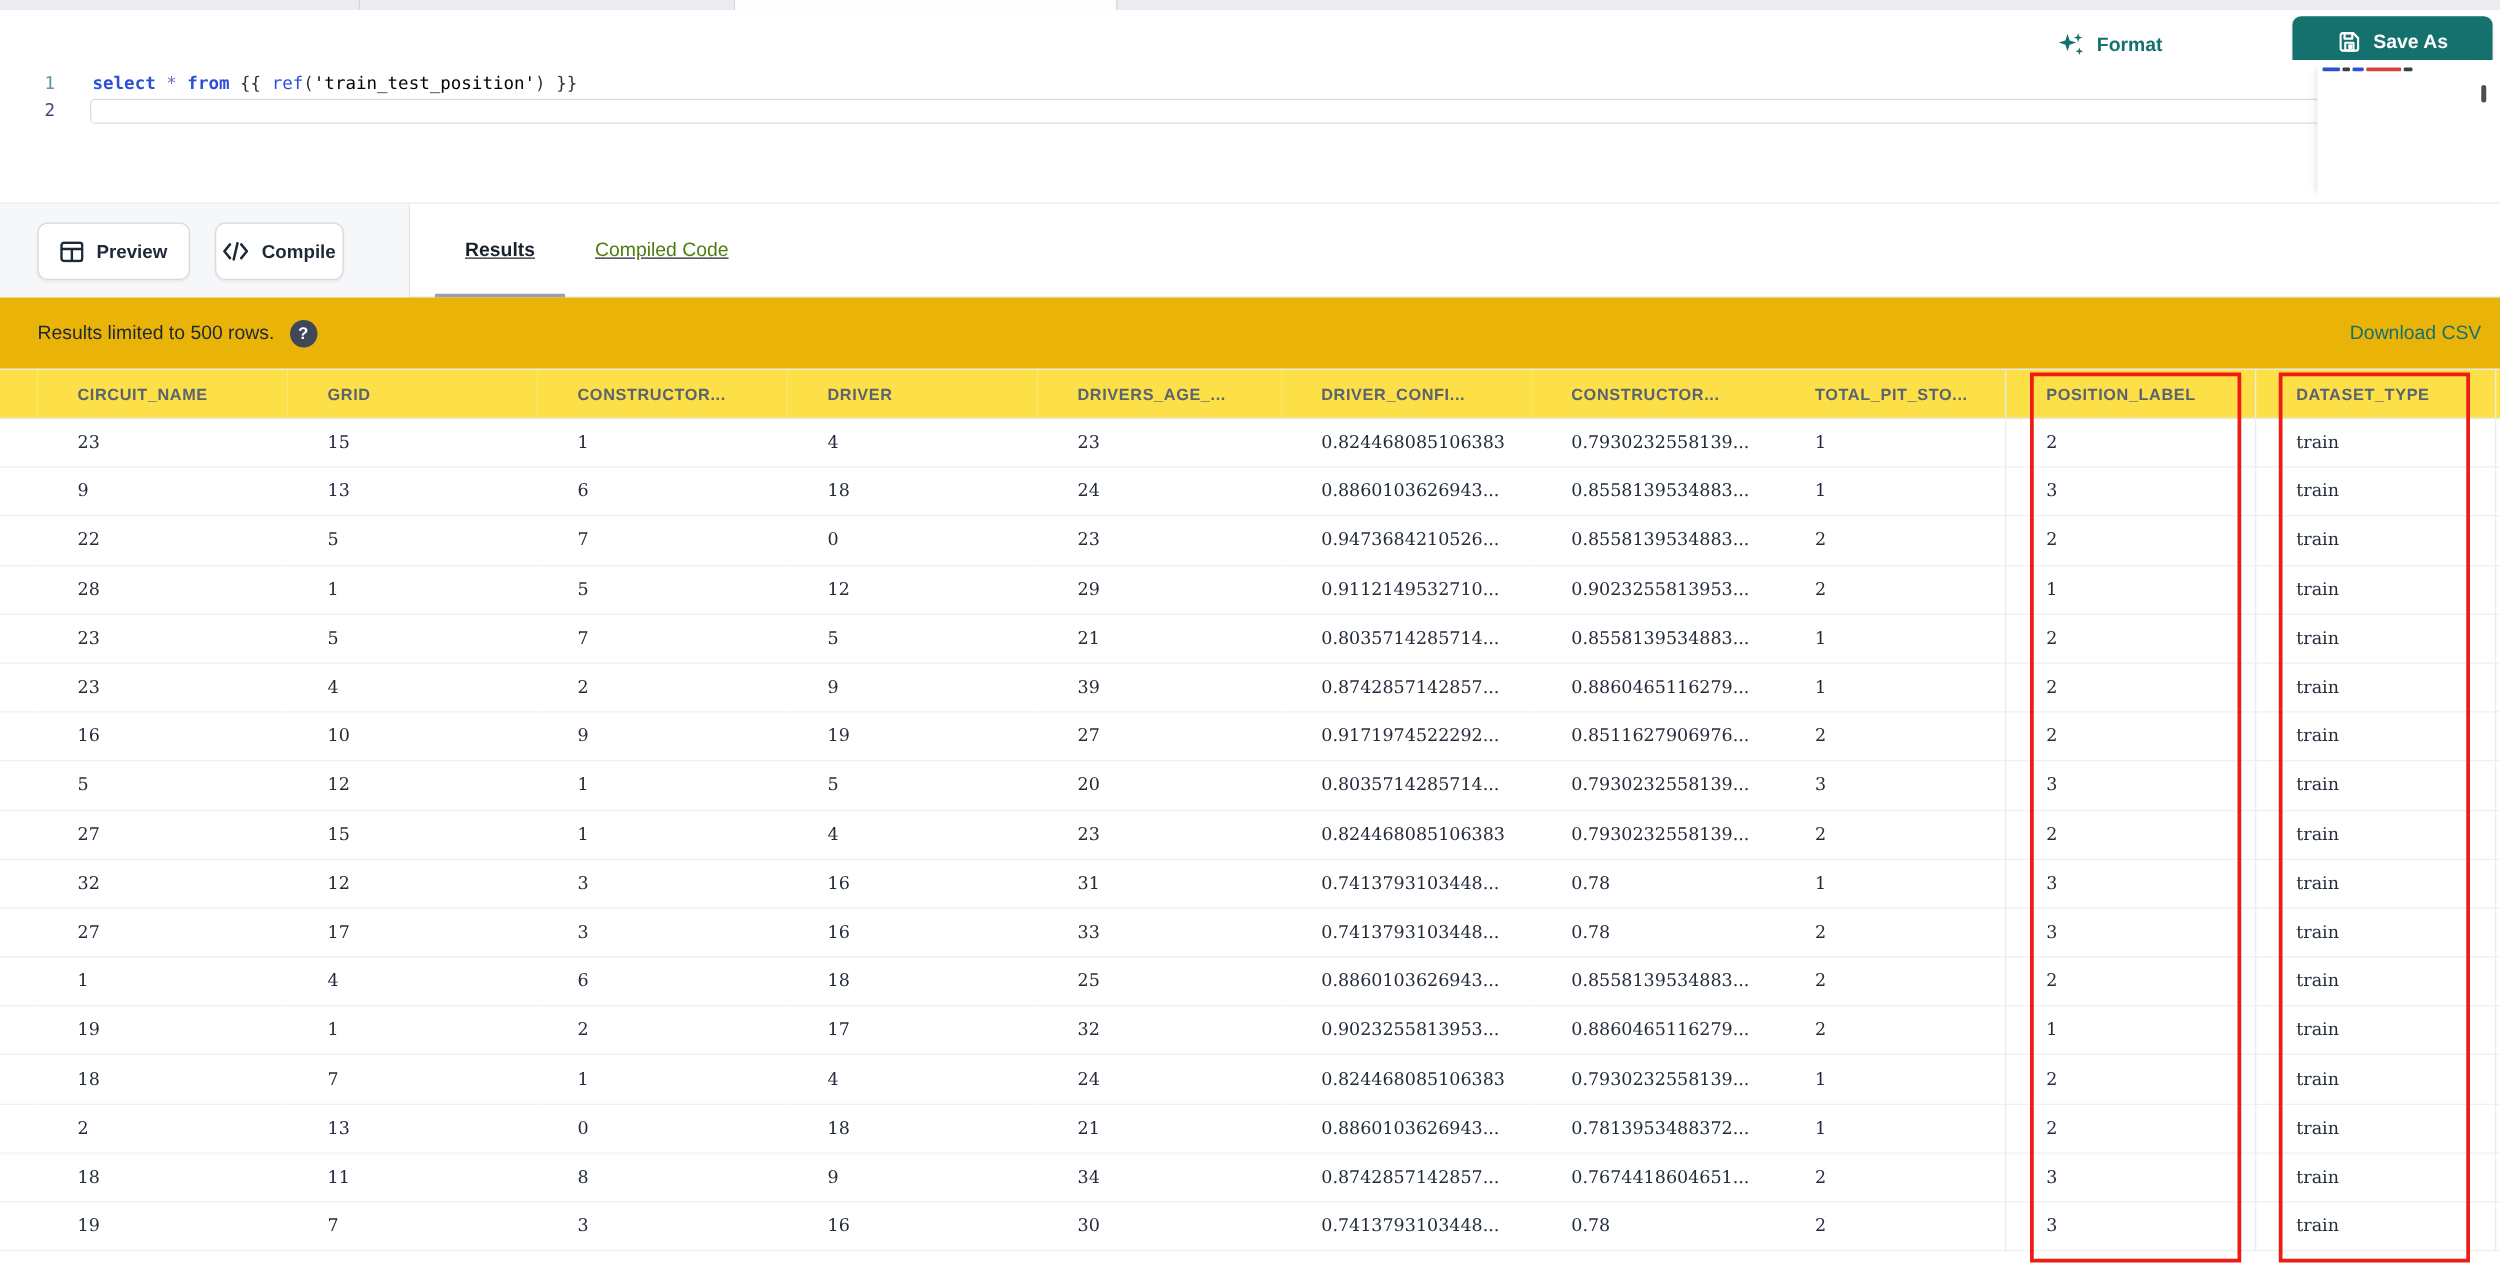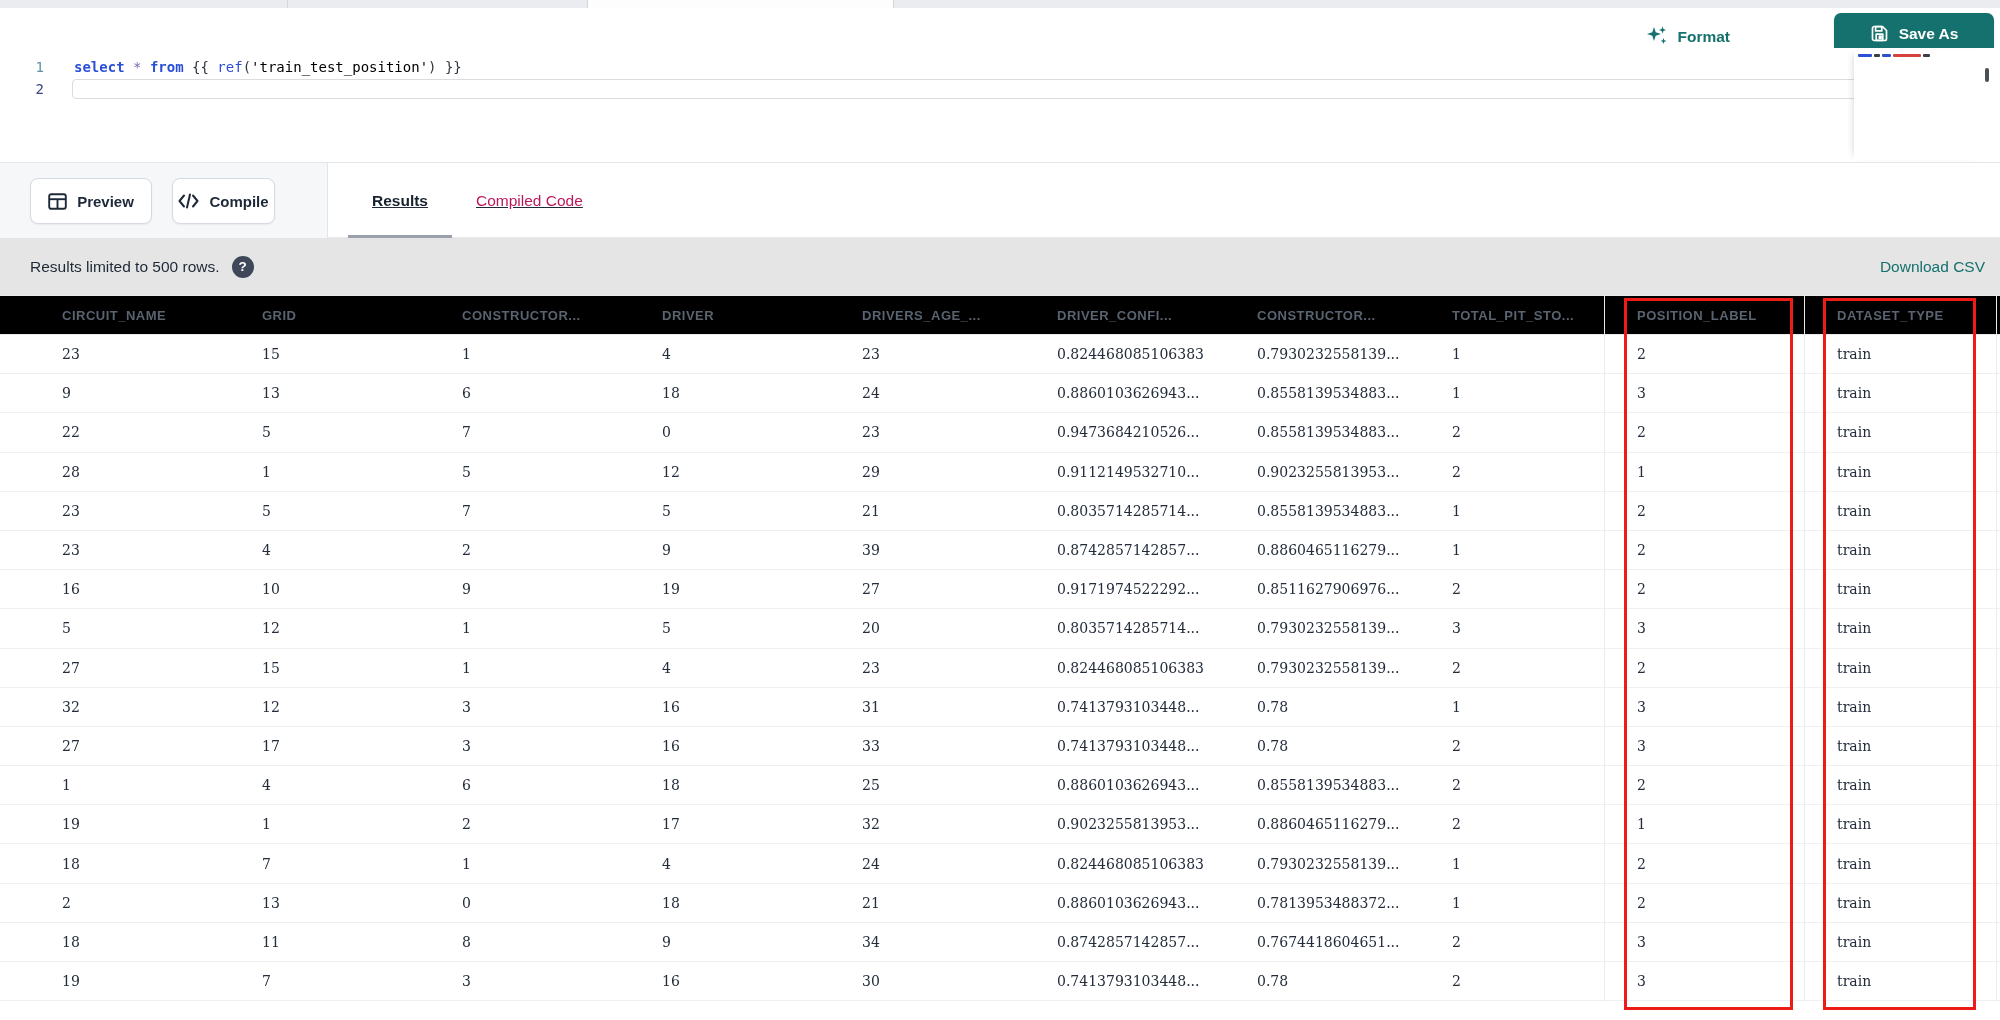--- a/index.html
+++ b/index.html
@@ -63,41 +63,41 @@
   .action-left { position:absolute; left:0; top:0; width:328px; height:75px; background:#f6f7f8; border-right:1px solid #e3e6e9; }
   .btn {
     position:absolute; top:15px; height:46px; background:#fff; border:1px solid #d5dae0; border-radius:8px;
     font-family:inherit; font-size:15px; font-weight:600; color:#1d2838; cursor:pointer;
     display:flex; align-items:center; justify-content:center; gap:10px;
     box-shadow:0 1px 2px rgba(16,24,40,.06);
   }
   .btn-preview { left:30px;  width:122px; }
   .btn-compile { left:172px; width:103px; }
   .tabs { position:absolute; left:348px; top:0; height:75px; display:flex;text-decoration:underline; }
-  .tab { position:relative; height:75px; display:flex; align-items:center; padding:0 24px; font-size:15.5px; color:#be185d; cursor:pointer; }
+  .tab { position:relative; height:75px; display:flex; align-items:center; padding:0 24px; font-size:15.5px; color:#4d7c0f; cursor:pointer; }
   .tab.active { font-weight:600; color:#18222f; }
   .tab.active .tab-underline { position:absolute; left:0; right:0; bottom:0; height:3px; background:#9aa1ab; }
 
   
-  .info-row { position:relative; height:57px; background:#e5e5e5; display:flex; align-items:center; }
+  .info-row { position:relative; height:57px; background:#eab308; display:flex; align-items:center; }
   .info-msg { margin-left:30px; font-size:15.5px; color:#1e2936; }
   .help-icon {
     margin-left:12px; width:22px; height:22px; border-radius:50%; background:#3f4859; color:#fff;
     font-size:13.5px; font-weight:700; display:flex; align-items:center; justify-content:center; cursor:pointer;
   }
   .download-link { position:absolute; right:15px; color:#15716d; font-size:15.5px; cursor:pointer; text-decoration:none; }
 
   
   .table-wrap { position:relative; width:2000px; }
   table.results { border-collapse:separate; border-spacing:0; width:2000px; table-layout:fixed; }
   table.results th, table.results td { padding:0 0 0 32px; text-align:left; overflow:hidden; white-space:nowrap; }
   .col-sp-l { width:30px; padding:0 !important; }
   .col-sp-r { width:3px;  padding:0 !important; }
   table.results th {
-    height:40px; background:#000000; border-top:1px solid #e8eaed; border-bottom:1px solid #e8eaed;
+    height:40px; background:#fde047; border-top:1px solid #e8eaed; border-bottom:1px solid #e8eaed;
     font-size:13px; font-weight:700; letter-spacing:.5px; color:#5a6370;
   }
   table.results td {
     height:39.2px; border-bottom:1px solid #eef0f3;
     font-family:"DejaVu Serif", serif; font-size:14px; color:#232c3a;
   }
   table.results th:nth-child(10), table.results td:nth-child(10),
   table.results th:nth-child(11), table.results td:nth-child(11) { border-left:1px solid #e9ebee; }
   table.results th:nth-child(11), table.results td:nth-child(11) { border-right:1px solid #e9ebee; }
 

